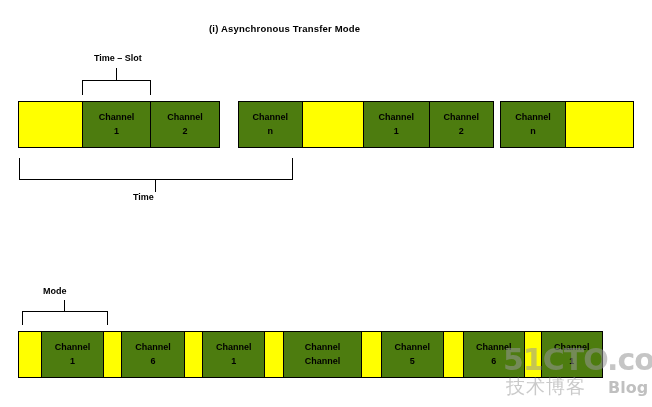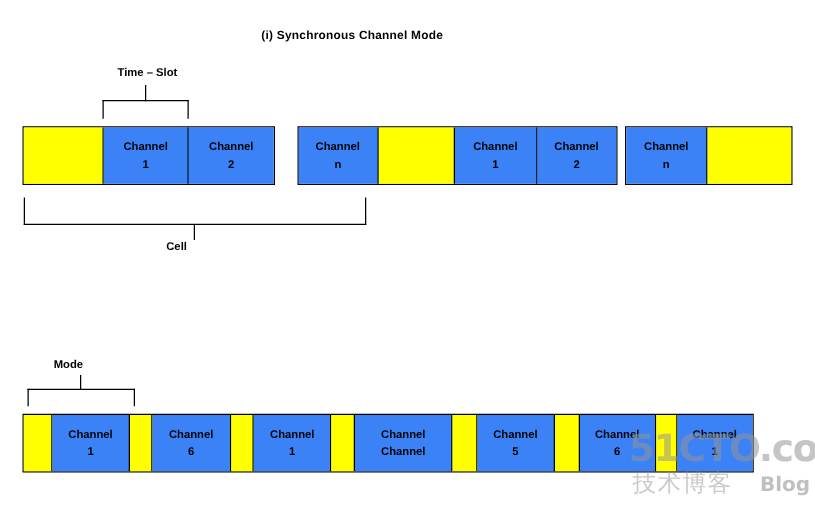--- a/index.html
+++ b/index.html
@@ -42,21 +42,21 @@
     box-sizing:border-box;
     border-right:1.3px solid #000;
     display:flex;
     flex-direction:column;
     align-items:center;
     justify-content:center;
     font-size:9px;
     font-weight:bold;
     color:#000;
     line-height:1.45;
-    background:#3b82f6;
+    background:#4d7c0f;
   }
   .cellbox:last-child{border-right:none;}
   .cellbox.yellow{background:#FFFF00;}
   .cellbox span{display:block;}
 
   
   .bracket-down{
     position:absolute;
     box-sizing:border-box;
     border-left:1.3px solid #000;
@@ -106,21 +106,21 @@
     font-weight:bold;
     color:rgba(150,150,150,.6);
     white-space:nowrap;
   }
 </style>
 </head>
 <body>
 
 <div class="stage">
 
-  <div class="title" style="left:209px;top:23px;">(i) Synchronous Channel Mode</div>
+  <div class="title" style="left:209px;top:23px;">(i) Asynchronous Transfer Mode</div>
 
   <div class="label" style="left:94px;top:53px;">Time – Slot</div>
 
   <div class="stem" style="left:116px;top:68px;height:13px;"></div>
   <div class="bracket-down" style="left:82px;top:80px;width:69px;height:15px;"></div>
 
   <div class="group" style="left:18px;top:101px;width:202px;">
     <div class="cellbox yellow" style="width:64px;">
       <span></span>
       <span></span>
@@ -160,21 +160,21 @@
       <span>n</span>
     </div>
     <div class="cellbox yellow" style="width:68px;">
       <span></span>
       <span></span>
     </div>
   </div>
 
   <div class="bracket-up" style="left:19px;top:158px;width:274px;height:22px;"></div>
   <div class="stem" style="left:155px;top:180px;height:12px;"></div>
-  <div class="label" style="left:133px;top:192px;">Cell</div>
+  <div class="label" style="left:133px;top:192px;">Time</div>
 
 
   <div class="label" style="left:43px;top:286px;">Mode</div>
   <div class="stem" style="left:64px;top:300px;height:12px;"></div>
   <div class="bracket-down" style="left:22px;top:311px;width:86px;height:14px;"></div>
 
   <div class="group" style="left:18px;top:331px;width:585px;">
 
     <div class="cellbox yellow" style="width:25px;">
       <span></span>

